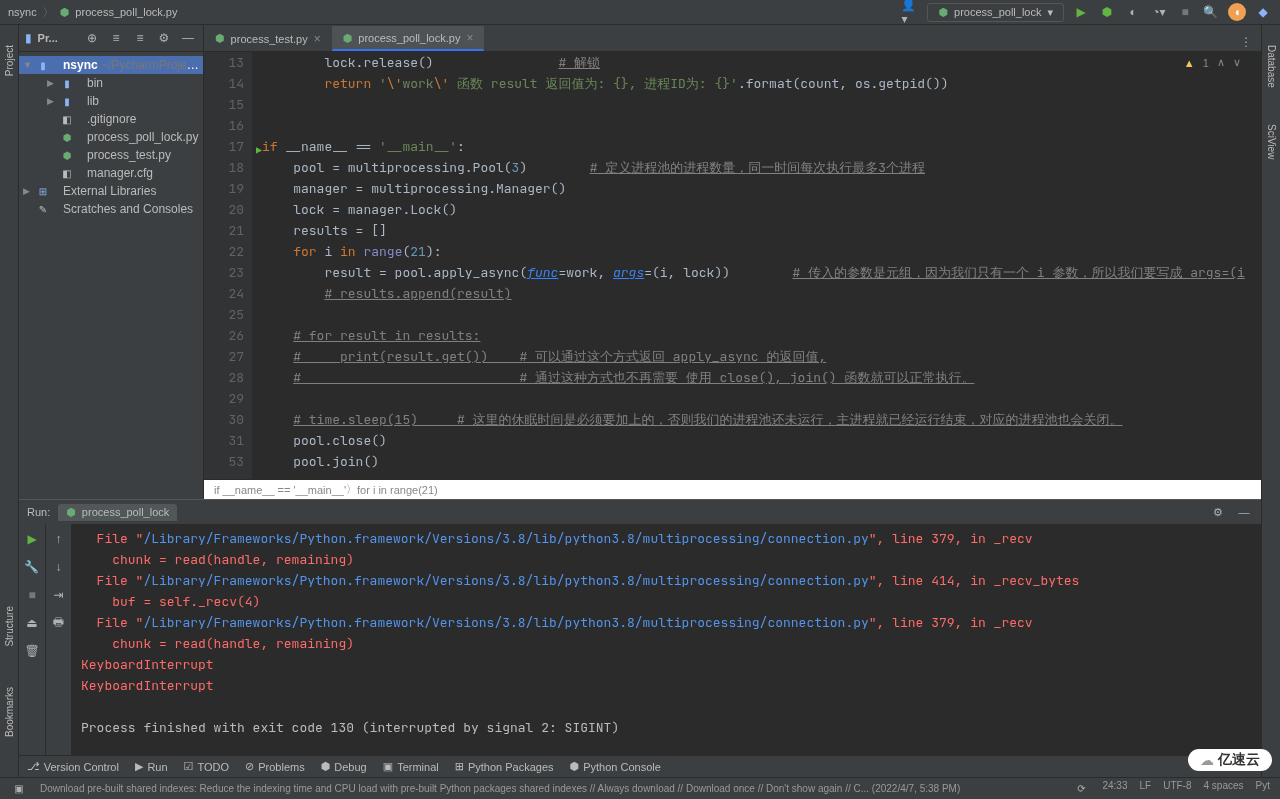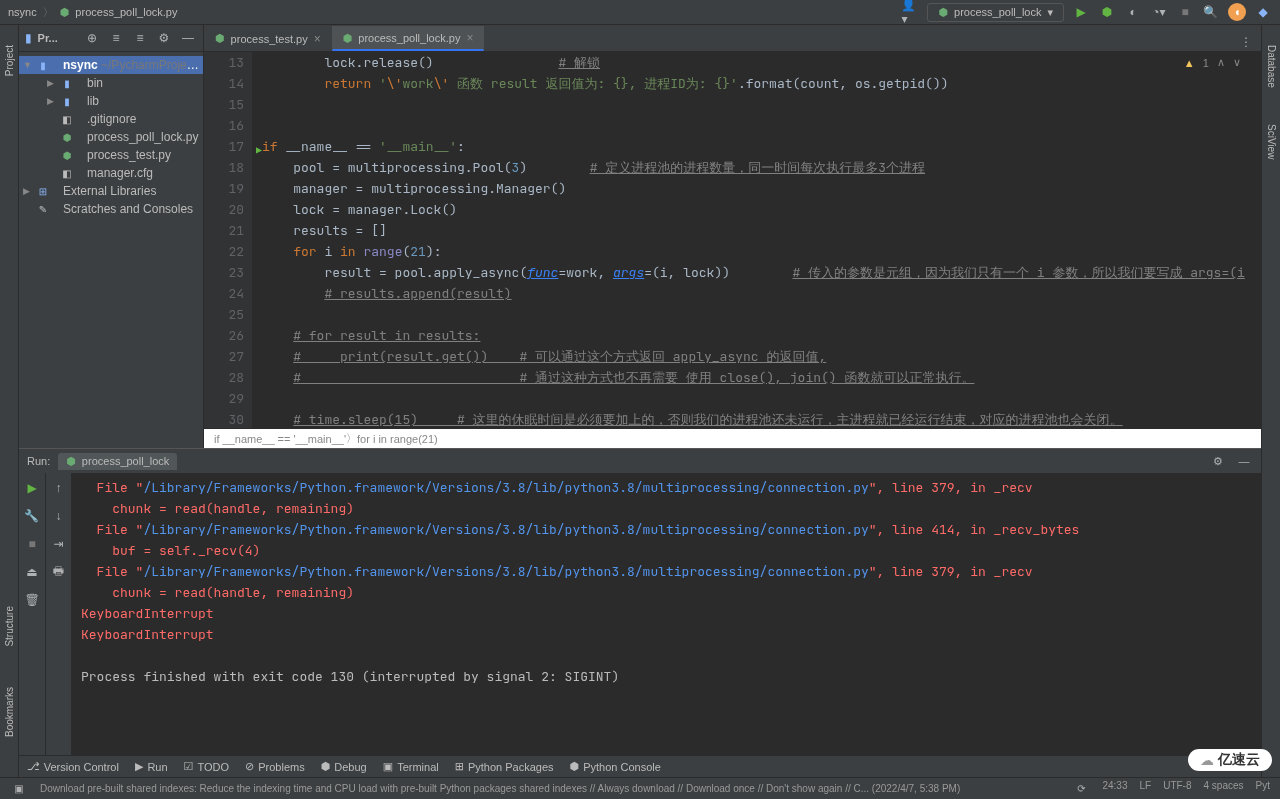--- a/index.html
+++ b/index.html
@@ -40,21 +40,21 @@
 .code-line { height: 21px; }
 .kw { color: #cc7832; }
 .str { color: #6a8759; }
 .num { color: #6897bb; }
 .param { color: #3b82f6; font-style: italic; text-decoration: underline; }
 .cmt { color: #808080; text-decoration: underline; }
 .builtin { color: #8888c6; }
 .editor-status { position: absolute; top: 4px; right: 20px; display: flex; gap: 8px; align-items: center; color: #888; font-size: 11px; }
 .warn-badge { color: #f2c55c; }
 .breadcrumb-bar { height: 20px; background: #ffffff; display: flex; align-items: center; padding: 0 10px; font-size: 11px; color: #888; border-top: 1px solid #2b2b2b; }
-.run-panel { height: 307px; background: #2b2b2b; border-top: 1px solid #555; display: flex; flex-direction: column; }
+.run-panel { height: 256px; background: #2b2b2b; border-top: 1px solid #555; display: flex; flex-direction: column; }
 .run-header { height: 24px; background: #3c3f41; display: flex; align-items: center; padding: 0 8px; gap: 8px; font-size: 11px; color: #bbb; }
 .run-tab { background: #515658; padding: 2px 8px; border-radius: 3px 3px 0 0; display: flex; gap: 6px; align-items: center; }
 .run-body { flex: 1; display: flex; overflow: hidden; }
 .run-toolbar { width: 26px; background: #3c3f41; display: flex; flex-direction: column; align-items: center; padding-top: 6px; gap: 10px; }
 .run-toolbar2 { width: 26px; background: #3c3f41; display: flex; flex-direction: column; align-items: center; padding-top: 6px; gap: 10px; border-left: 1px solid #2b2b2b; }
 .console { flex: 1; padding: 4px 10px; font-family: 'JetBrains Mono', Consolas, monospace; font-size: 13px; line-height: 21px; white-space: pre; overflow: hidden; color: #bbb; }
 .err { color: #ff6b68; }
 .link { color: #5394ec; cursor: pointer; }
 .bottom-bar { height: 22px; background: #3c3f41; display: flex; align-items: center; padding: 0 8px; gap: 16px; font-size: 11px; color: #bbb; border-top: 1px solid #2b2b2b; }
 .bottom-item { display: flex; align-items: center; gap: 4px; cursor: pointer; }

